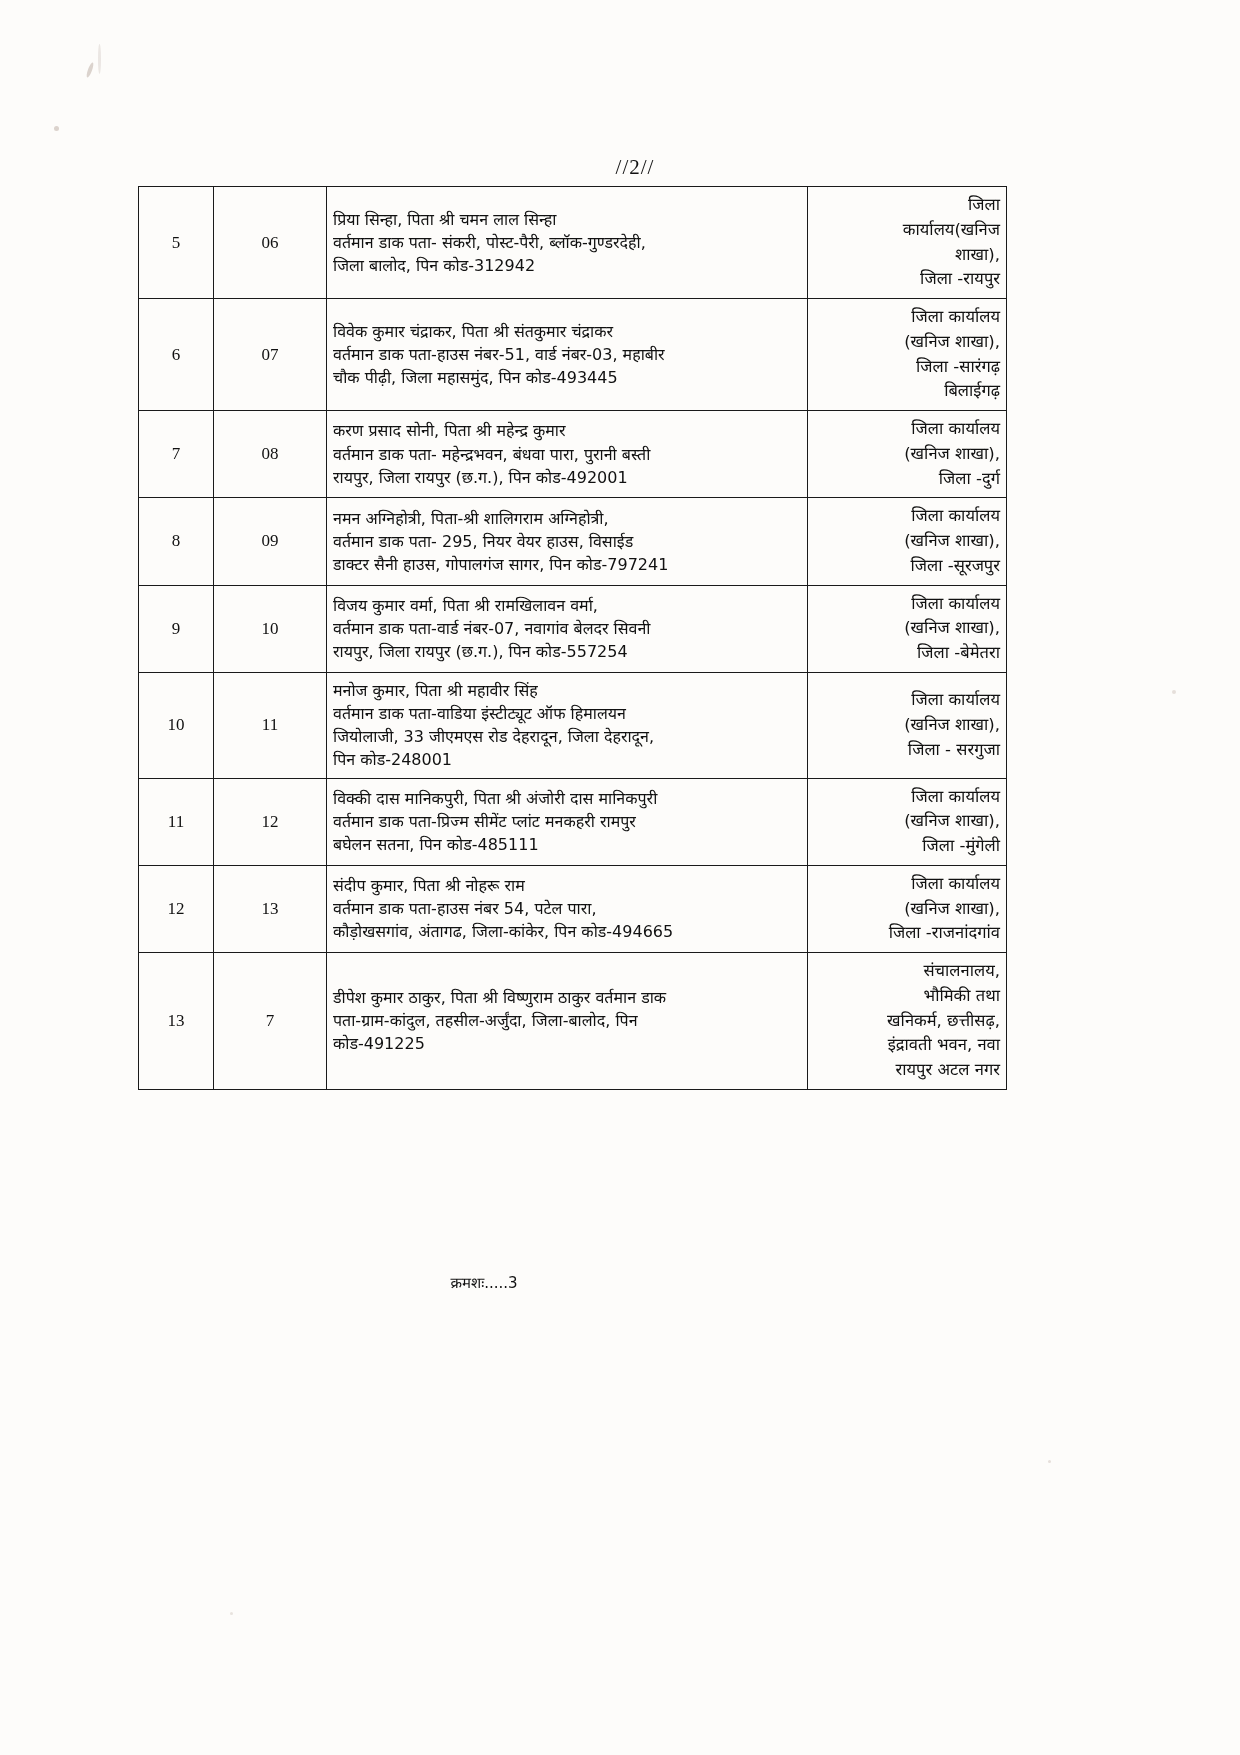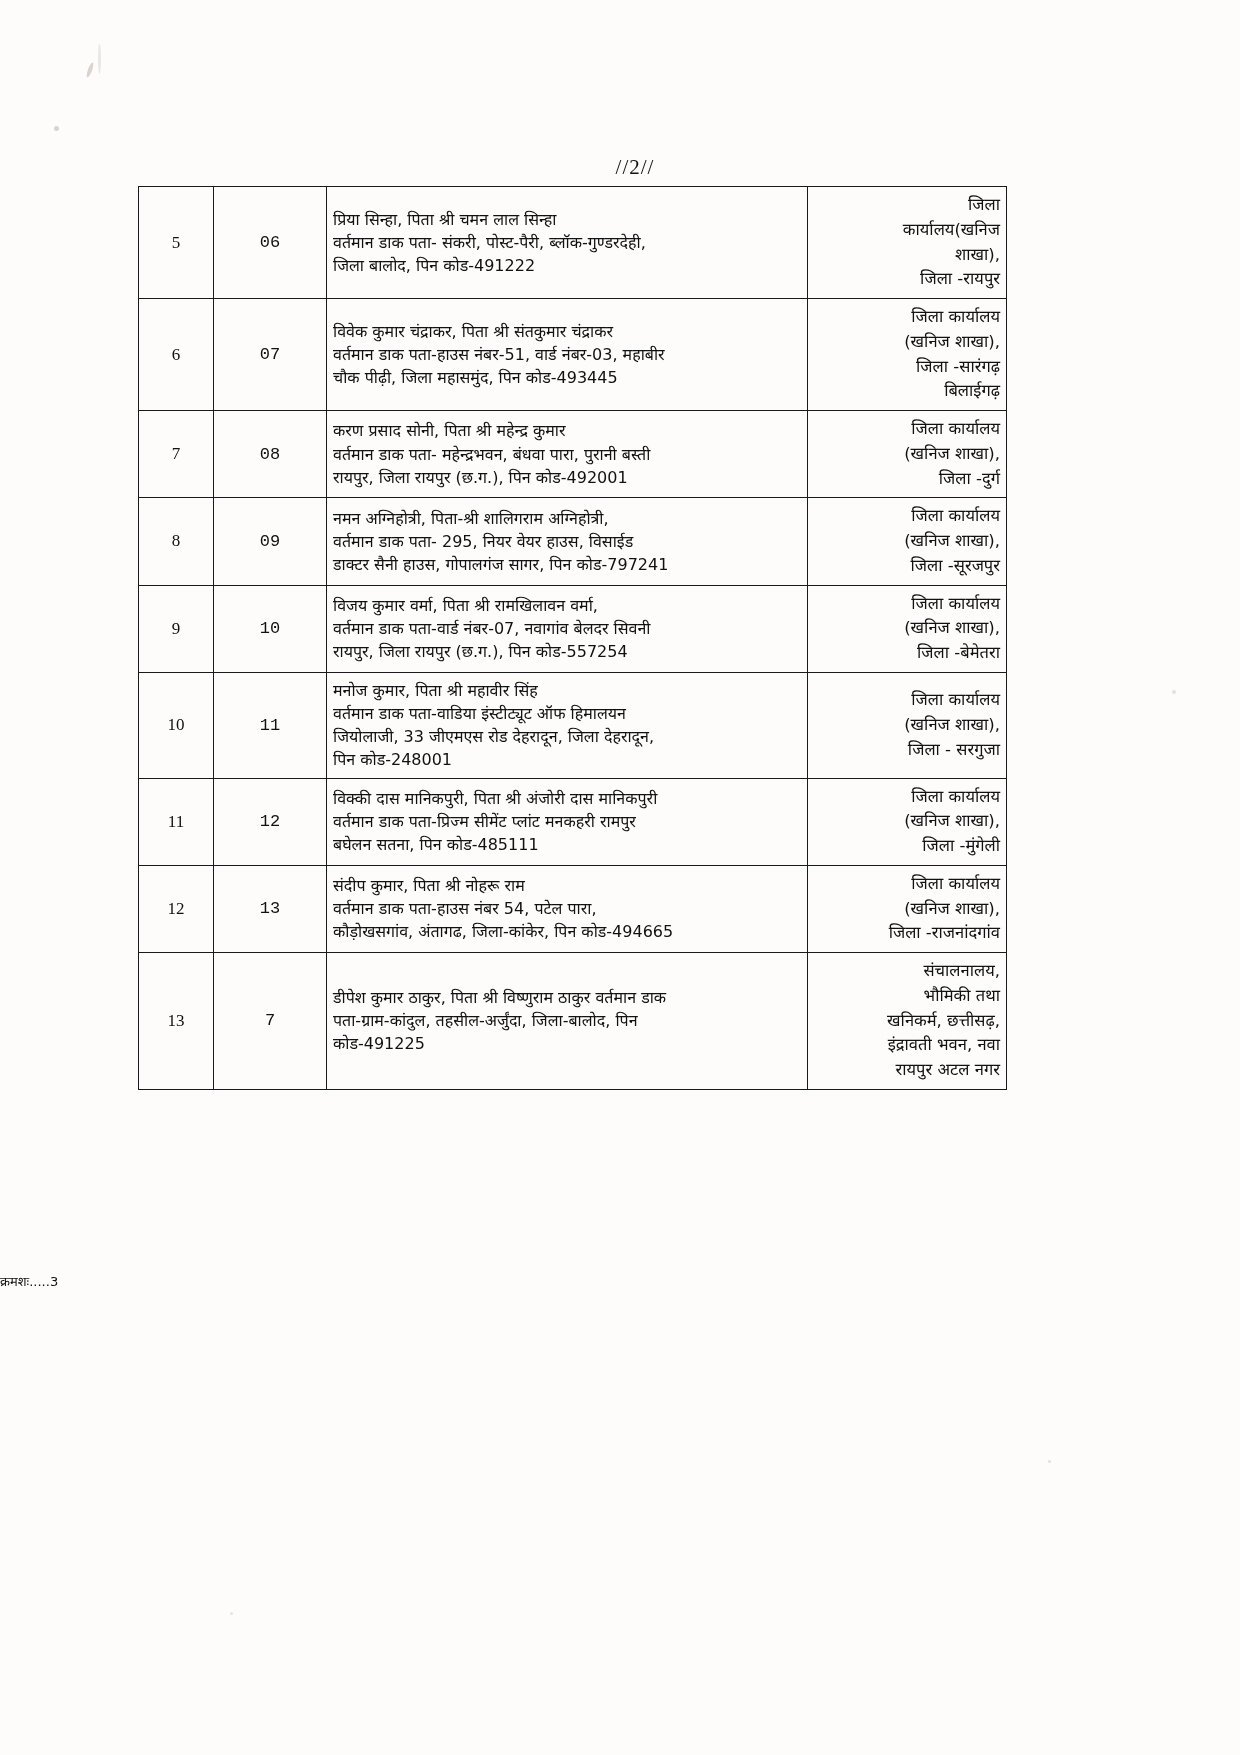--- a/index.html
+++ b/index.html
@@ -56,21 +56,21 @@
   td.c-sn {
     width: 62px;
     text-align: center;
     font-size: 17px;
     font-family: "Liberation Serif", serif;
   }
   td.c-no {
     width: 100px;
     text-align: center;
     font-size: 17px;
-    font-family: Liberation Mono, monospace;
+    font-family: Liberation Serif, serif;
   }
   td.c-detail {
     width: 468px;
     font-size: 16px;
     line-height: 1.45;
     padding: 8px 10px 8px 8px;
   }
   td.c-office {
     width: 186px;
     font-size: 16.5px;
@@ -80,24 +80,24 @@
   }
   .ln { display: block; }
   .just { text-align: justify; text-align-last: left; }
   .row-tall td { padding-top: 14px; padding-bottom: 14px; }
 
   .footer-note {
     position: absolute;
     left: 0;
     top: 1272px;
     width: 1240px;
-    text-align: left;
+    text-align: center;
     padding-right: 272px;
     box-sizing: border-box;
-    font-size: 13px;
+    font-size: 15px;
     font-family: "DejaVu Sans", sans-serif;
   }
 </style>
 </head>
 <body>
 
 <div class="page">
 
   <div class="speck" style="left:88px;top:62px;width:4px;height:16px;transform:rotate(20deg);"></div>
   <div class="speck" style="left:54px;top:126px;width:5px;height:5px;"></div>
@@ -112,21 +112,21 @@
 
   <table class="main">
     <tbody>
 
       <tr class="row-tall">
         <td class="c-sn">5</td>
         <td class="c-no">06</td>
         <td class="c-detail">
           <span class="ln">प्रिया सिन्हा, पिता श्री चमन लाल सिन्हा</span>
           <span class="ln">वर्तमान डाक पता- संकरी, पोस्ट-पैरी, ब्लॉक-गुण्डरदेही,</span>
-          <span class="ln">जिला बालोद, पिन कोड-491222</span>
+          <span class="ln">जिला बालोद, पिन कोड-312942</span>
         </td>
         <td class="c-office">
           <span class="ln">जिला</span>
           <span class="ln">कार्यालय(खनिज</span>
           <span class="ln">शाखा),</span>
           <span class="ln">जिला -रायपुर</span>
         </td>
       </tr>
 
       <tr class="row-tall">

